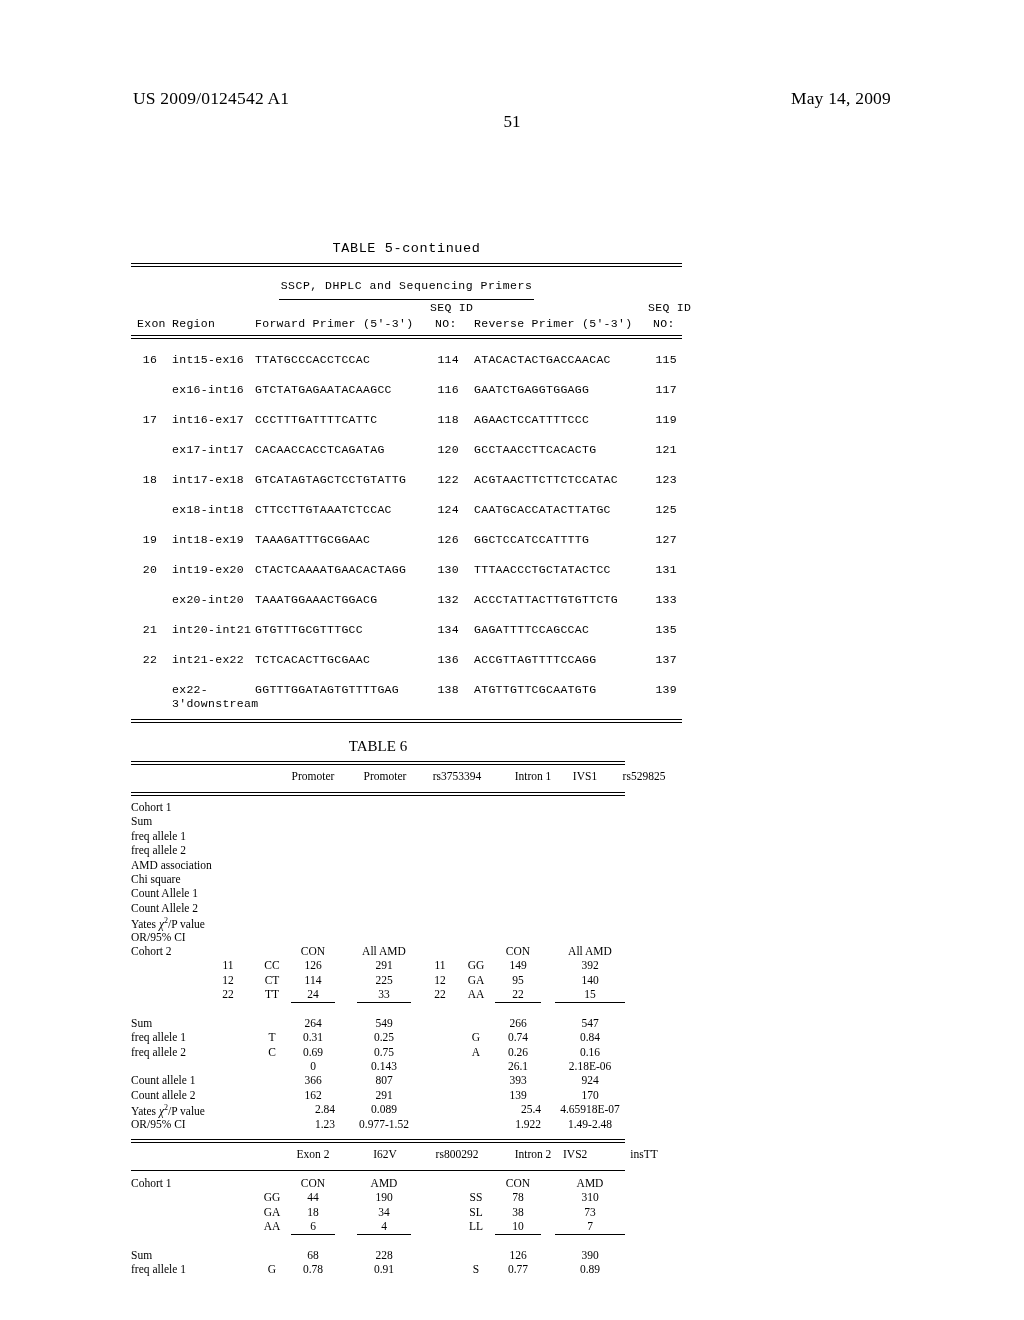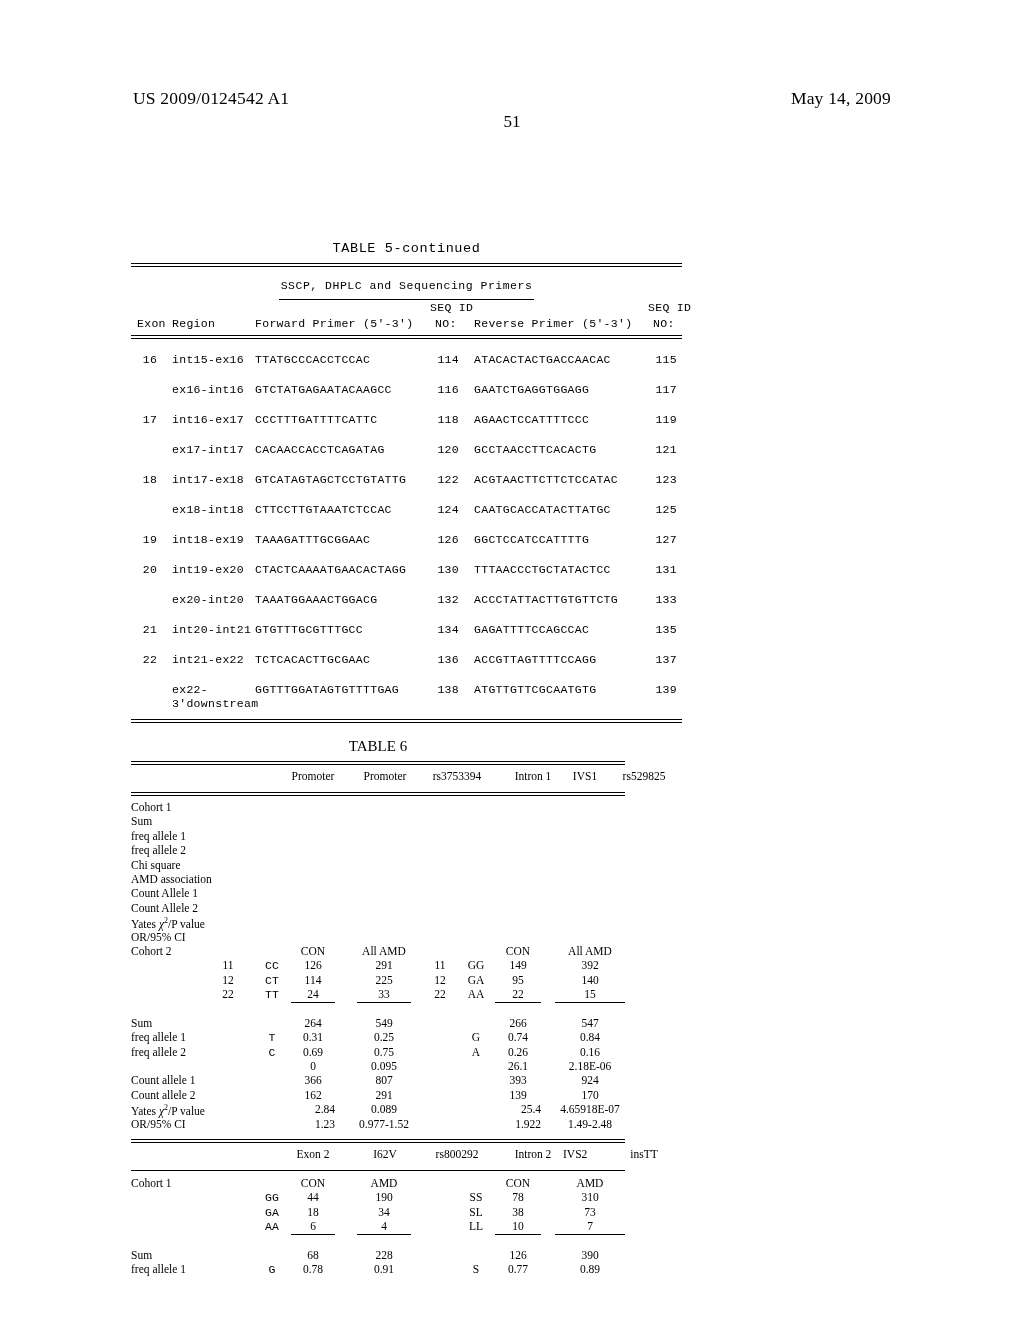--- a/index.html
+++ b/index.html
@@ -127,21 +127,21 @@
     padding-top: 5px;
   }
   .t6-headrow .cell { position: absolute; top: 5px; white-space: nowrap; text-align: center; }
   .t6-block { position: relative; font-size: 11.5px; }
   .t6-line { position: relative; height: 14.4px; white-space: nowrap; }
   .t6-line .cell { position: absolute; top: 0; white-space: nowrap; }
   .lbl { left: 0; }
 
   
   .k-code  { left: 84px;  width: 26px; text-align: center; }
-  .k-gt    { left: 126px; width: 30px; text-align: center; font-family: Liberation Mono, monospace; }
+  .k-gt    { left: 126px; width: 30px; text-align: center; }
   .k-con   { left: 160px; width: 44px; text-align: center; }
   .k-amd   { left: 226px; width: 54px; text-align: center; }
   .k-code2 { left: 296px; width: 26px; text-align: center; }
   .k-gt2   { left: 330px; width: 30px; text-align: center; }
   .k-con2  { left: 364px; width: 46px; text-align: center; }
   .k-amd2  { left: 424px; width: 70px; text-align: center; }
 
   
   .h1 { left: 150px; width: 64px; }
   .h2 { left: 222px; width: 64px; }
@@ -310,24 +310,24 @@
       <div class="t6-line">
         <div class="cell lbl">Sum</div>
       </div>
       <div class="t6-line">
         <div class="cell lbl">freq allele 1</div>
       </div>
       <div class="t6-line">
         <div class="cell lbl">freq allele 2</div>
       </div>
       <div class="t6-line">
+        <div class="cell lbl">AMD association</div>
+      </div>
+      <div class="t6-line">
         <div class="cell lbl">Chi square</div>
-      </div>
-      <div class="t6-line">
-        <div class="cell lbl">AMD association</div>
       </div>
       <div class="t6-line">
         <div class="cell lbl">Count Allele 1</div>
       </div>
       <div class="t6-line">
         <div class="cell lbl">Count Allele 2</div>
       </div>
       <div class="t6-line">
         <div class="cell lbl">Yates <span class="chi">χ</span><span class="sup">2</span>/P value</div>
       </div>
@@ -394,21 +394,21 @@
         <div class="cell lbl">freq allele 2</div>
         <div class="cell k-gt">C</div>
         <div class="cell k-con">0.69</div>
         <div class="cell k-amd">0.75</div>
         <div class="cell k-gt2">A</div>
         <div class="cell k-con2">0.26</div>
         <div class="cell k-amd2">0.16</div>
       </div>
       <div class="t6-line">
         <div class="cell k-con">0</div>
-        <div class="cell k-amd">0.095</div>
+        <div class="cell k-amd">0.143</div>
         <div class="cell k-con2">26.1</div>
         <div class="cell k-amd2">2.18E-06</div>
       </div>
       <div class="t6-line">
         <div class="cell lbl">Count allele 1</div>
         <div class="cell k-con">366</div>
         <div class="cell k-amd">807</div>
         <div class="cell k-con2">393</div>
         <div class="cell k-amd2">924</div>
       </div>

